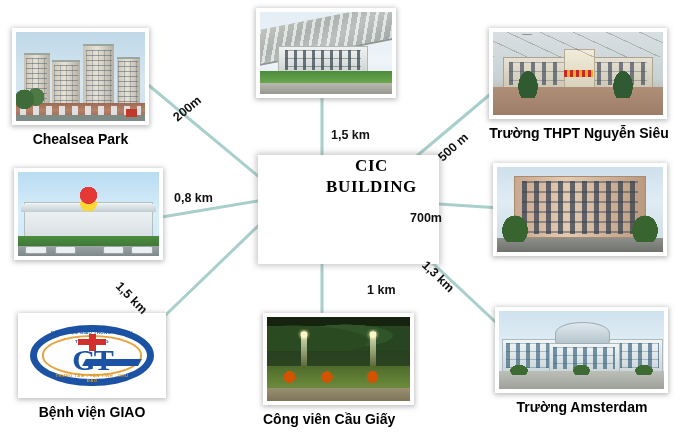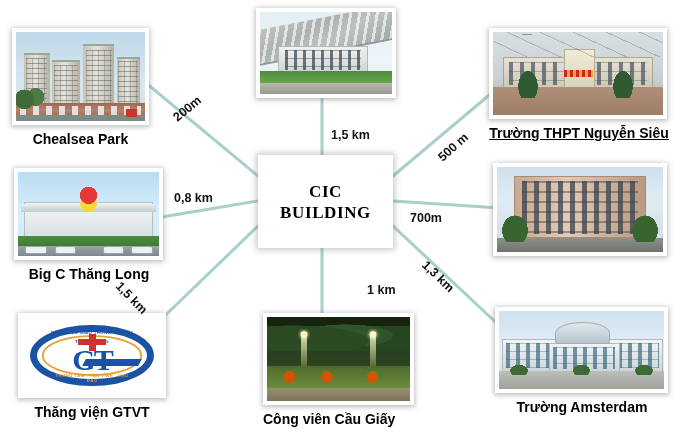--- a/index.html
+++ b/index.html
@@ -25,27 +25,28 @@
     height: 435px;
     pointer-events: none;
   }
 
   
   .hub {
     position: absolute;
     left: 258px;
     top: 155px;
     width: 135px;
-    height: 93px;
+    height: 109px;
     background: #ffffff;
     box-shadow: 0 0 6px 2px rgba(120,120,120,0.40);
     display: flex;
-    align-items: center;
+    align-items: flex-start;
     justify-content: center;
     z-index: 6;
+    padding-left: 46px;
   }
   .hub-label {
     font-weight: bold;
     font-size: 17px;
     line-height: 21px;
     letter-spacing: 0.6px;
     text-align: center;
     color: #000000;
     font-family: "Liberation Serif", serif;
     white-space: pre-line;
@@ -418,21 +419,21 @@
         <div class="roof"></div>
         <div class="body"></div>
         <div class="grass"></div>
         <div class="plaza"></div>
       </div>
         </div>
     </div>
   </div>
   <div class="dist" style="left:331px; top:128px;">1,5 km</div>
 
-  <div class="node" style="left:489px; top:28px; width:180px;text-decoration:underline;">
+  <div class="node" style="left:489px; top:28px; width:180px;">
     <div class="photo" style="width:170px; height:83px;">
       <div class="inner">
           <div class="art-thpt">
         <div class="sch"></div>
         <div class="tower"></div>
         <div class="flags"></div>
         <div class="yard"></div>
         <div class="pine" style="left:14%;"></div>
         <div class="pine" style="left:70%;"></div>
         <div class="branch"></div>
@@ -452,21 +453,20 @@
         <div class="logo"></div>
         <div class="green"></div>
         <div class="lot"></div>
         <div class="car" style="left:5%;"></div>
         <div class="car" style="left:26%;"></div>
         <div class="car" style="left:60%;"></div>
         <div class="car" style="left:80%;"></div>
       </div>
         </div>
     </div>
-    <div class="caption">Big C Thăng Long</div>
   </div>
   <div class="dist" style="left:174px; top:191px;">0,8 km</div>
 
   <div class="node" style="left:493px; top:163px; width:176px;">
     <div class="photo" style="width:166px; height:85px;">
       <div class="inner">
           <div class="art-dhpd">
         <div class="blk"></div>
         <div class="base"></div>
         <div class="tree" style="left:2%;"></div>
@@ -485,21 +485,21 @@
         <div class="oval2"></div>
         <div class="arc-top">BỆNH VIỆN GIAO THÔNG VẬN TẢI TRUNG ƯƠNG</div>
         <div class="cross-v"></div>
         <div class="cross-h"></div>
         <div class="gt">GT</div>
         <div class="swoosh"></div>
         <div class="arc-bot">TRUNG TÂM - TẬN TÌNH - CHU ĐÁO</div>
       </div>
         </div>
     </div>
-    <div class="caption">Thăng viện GTVT</div>
+    <div class="caption">Bệnh viện GIAO</div>
   </div>
   <div class="dist" style="left:118px; top:277px; transform: rotate(46deg); transform-origin: left center;">1,5 km</div>
 
   <div class="node" style="left:250px; top:313px; width:132px;padding-left:13px;">
     <div class="photo" style="width:143px; height:84px;">
       <div class="inner">
           <div class="art-park">
         <div class="canopy2"></div>
         <div class="lawn"></div>
         <div class="flower" style="left:8%;"></div>

